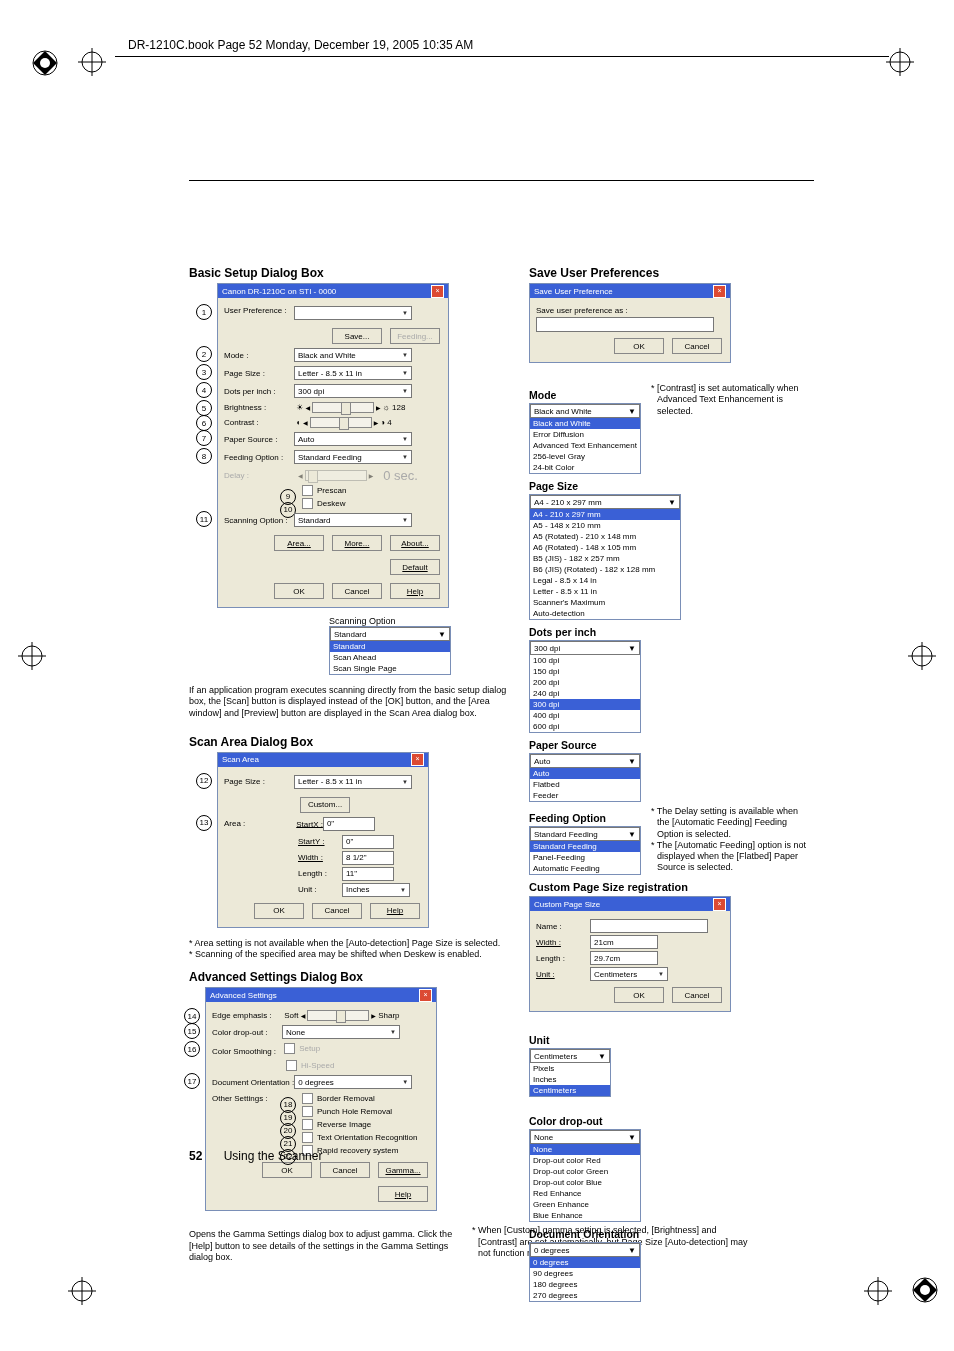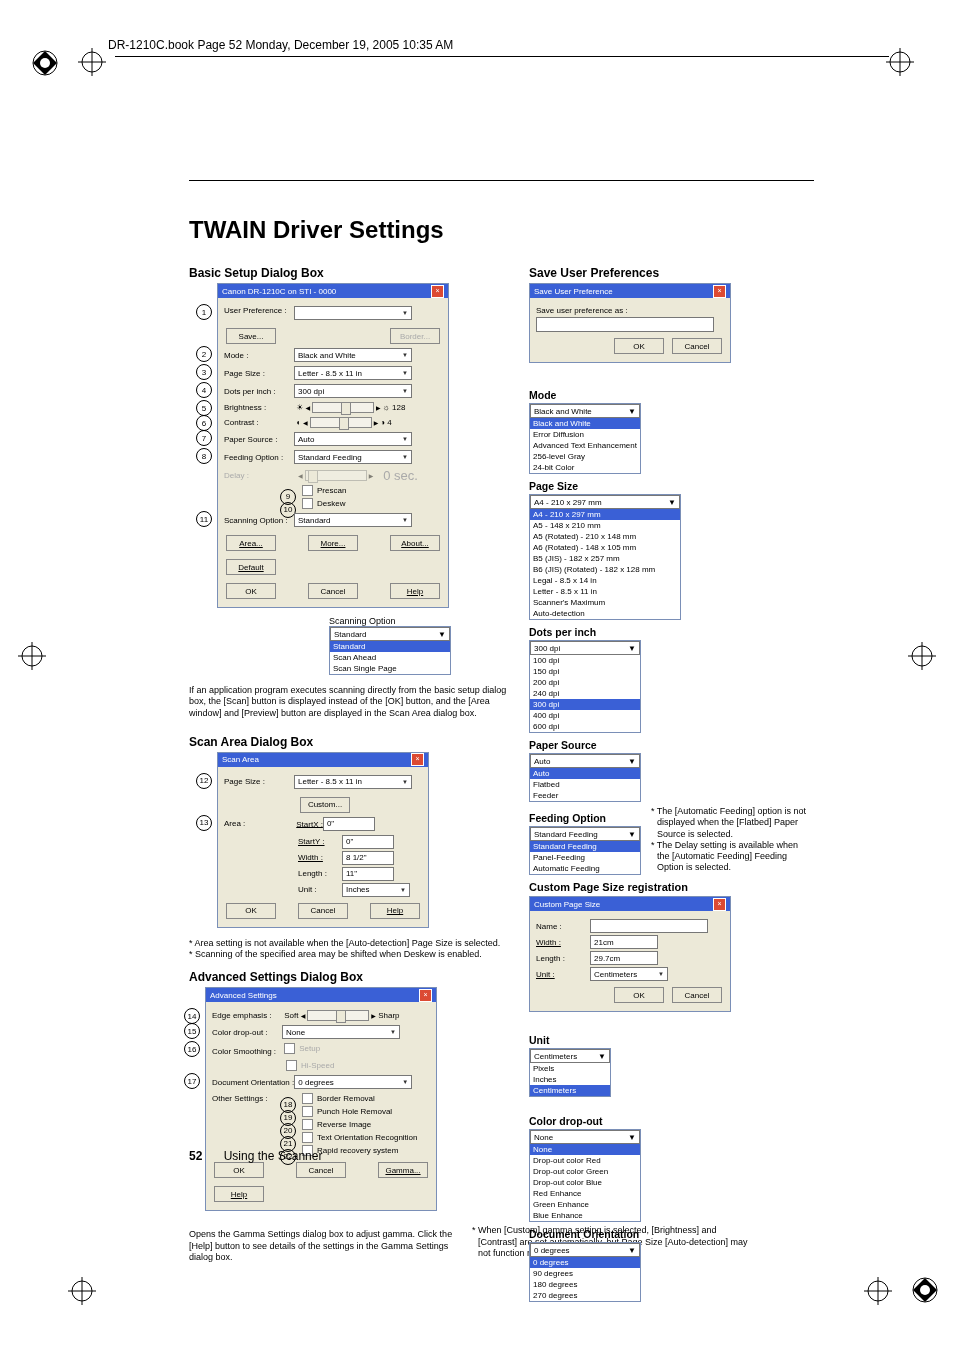--- a/index.html
+++ b/index.html
@@ -1,20 +1,20 @@
 <!DOCTYPE html>
 <html><head>
 <meta charset="utf-8">
 <style>
   html,body{margin:0;padding:0;background:#fff;color:#000;font-family:Arial,Helvetica,sans-serif}
   .page{width:954px;height:1351px;position:relative;margin:0 auto;background:#fff}
   .reg{position:absolute}
   .reg svg{display:block}
   .header-line{position:absolute;left:115px;right:65px;top:56px;border-top:1px solid #000}
-  .header-text{position:absolute;left:108px;top:38px;font-size:12px}
+  .header-text{position:absolute;left:128px;top:38px;font-size:12px}
   .rule-top{position:absolute;left:189px;right:140px;top:180px;border-top:1.5px solid #000}
   .title{position:absolute;left:189px;top:216px;font-size:24px;font-weight:bold}
   .content{position:absolute;left:189px;top:260px;width:640px;font-size:10px}
   .row{display:flex;justify-content:space-between;gap:14px}
   .col{flex:1;min-width:0}
   .section-h{font-size:12px;font-weight:bold;margin:6px 0 3px 0}
   .subh{font-size:10.5px;font-weight:bold;margin:6px 0 2px 0}
   
   .dlg{border:1px solid #7a8fb7;background:#ece9d8;position:relative;font-size:8px;color:#000}
   .dlg .tbar{height:14px;background:linear-gradient(#3a60d6,#3a60d6);color:#fff;padding:0 4px;display:flex;align-items:center;justify-content:space-between}
@@ -31,21 +31,21 @@
   .chk .box{width:9px;height:9px;border:1px solid #888;background:#fff}
   .line{display:flex;align-items:center;margin:2px 0;gap:4px}
   .enum{position:relative;display:inline-block}
   .enum .n{position:absolute;left:-28px;top:-2px;width:14px;height:14px;border:1px solid #000;border-radius:50%;font-size:8px;display:flex;align-items:center;justify-content:center}
   .dd-list{border:1px solid #7a8fb7;background:#fff;font-size:8px;color:#000;width:150px}
   .dd-list .sel{background:#fff;border:1px solid #777;height:12px;padding:0 3px;display:flex;align-items:center;justify-content:space-between}
   .dd-list .opt{padding:0 3px;line-height:11px}
   .dd-list .hl{background:#3a60d6;color:#fff}
   .note{font-size:9px;line-height:1.25;margin:4px 0}
   .nb{margin-left:-6px;text-indent:-6px;padding-left:12px}
-  .btnrow{display:flex;justify-content:space-between;gap:4px;margin-top:4px;flex-wrap:wrap}
+  .btnrow{display:flex;justify-content:flex-end;gap:4px;margin-top:4px;flex-wrap:wrap}
   .footer{position:absolute;left:189px;top:1149px;font-size:12px}
   .footer .pn{font-weight:bold;margin-right:18px}
   .smallnote{font-size:9px}
   .asterisk-note{font-size:9px;line-height:1.25}
   .unit-label{font-size:13px;margin-left:6px}
   .flex-notes{display:flex;gap:12px}
   .flex-notes > div{flex:1}
   .two-up{display:flex;gap:10px;align-items:flex-start}
   .side-note{font-size:9px;line-height:1.25;max-width:150px}
   .inset{margin-left:12px}
@@ -115,41 +115,40 @@
   </div>
   <div class="reg" style="right:62px;bottom:46px">
     <svg class="cross" viewBox="0 0 28 28">
         <circle cx="14" cy="14" r="10"></circle>
         <line x1="14" y1="0" x2="14" y2="28"></line>
         <line x1="0" y1="14" x2="28" y2="14"></line>
       </svg>
   </div>
 
   <div class="rule-top"></div>
-  <div class="title">TWAIN Driver Settings</div>
 
   <div class="content">
     <div class="row">
 
       <div class="col" style="max-width:332px">
         <div class="section-h">Basic Setup Dialog Box</div>
 
         <div class="dlg" style="width:230px;margin-left:28px">
           <div class="tbar">
             <span>Canon DR-1210C on STI - 0000</span>
             <span class="x">×</span>
           </div>
           <div class="body">
             <div class="line enum"><span class="n">1</span><span class="lbl">User Preference :</span><span class="fld" style="min-width:110px">
                   <span></span>
                   <span class="car">▼</span>
                 </span></div>
             <div class="btnrow">
                 <span class="btn">Save...</span>
-                <span class="btn" style="color:#aaa">Border...</span>
+                <span class="btn" style="color:#aaa">Feeding...</span>
               </div>
             <div class="line enum"><span class="n">2</span><span class="lbl">Mode :</span><span class="fld" style="min-width:110px">
                   <span>Black and White</span>
                   <span class="car">▼</span>
                 </span></div>
             <div class="line enum"><span class="n">3</span><span class="lbl">Page Size :</span><span class="fld" style="min-width:110px">
                   <span>Letter - 8.5 x 11 in</span>
                   <span class="car">▼</span>
                 </span></div>
             <div class="line enum"><span class="n">4</span><span class="lbl">Dots per inch :</span><span class="fld" style="min-width:110px">
@@ -419,20 +418,21 @@
                   <span>Black and White</span>
                   <span class="car">▼</span>
                 </div>
               <div class="opt hl">Black and White</div>
               <div class="opt">Error Diffusion</div>
               <div class="opt">Advanced Text Enhancement</div>
               <div class="opt">256-level Gray</div>
               <div class="opt">24-bit Color</div>
             </div>
           </div>
+          <div class="side-note nb">* [Contrast] is set automatically when Advanced Text Enhancement is selected.</div>
         </div>
 
         <div class="subh">Page Size</div>
         <div class="dd-list" style="width:150px">
           <div class="sel">
               <span>A4 - 210 x 297 mm</span>
               <span class="car">▼</span>
             </div>
           <div class="opt hl">A4 - 210 x 297 mm</div>
           <div class="opt">A5 - 148 x 210 mm</div>
@@ -479,22 +479,22 @@
               <div class="sel">
                   <span>Standard Feeding</span>
                   <span class="car">▼</span>
                 </div>
               <div class="opt hl">Standard Feeding</div>
               <div class="opt">Panel-Feeding</div>
               <div class="opt">Automatic Feeding</div>
             </div>
           </div>
           <div>
+            <div class="side-note nb">* The Delay setting is available when the [Automatic Feeding] Feeding Option is selected.</div>
             <div class="side-note nb">* The [Automatic Feeding] option is not displayed when the [Flatbed] Paper Source is selected.</div>
-            <div class="side-note nb">* The Delay setting is available when the [Automatic Feeding] Feeding Option is selected.</div>
           </div>
         </div>
 
         <div class="section-h" style="font-size:11px">Custom Page Size registration</div>
         <div class="dlg" style="width:200px">
           <div class="tbar">
               <span>Custom Page Size</span>
               <span class="x">×</span>
             </div>
           <div class="body">

